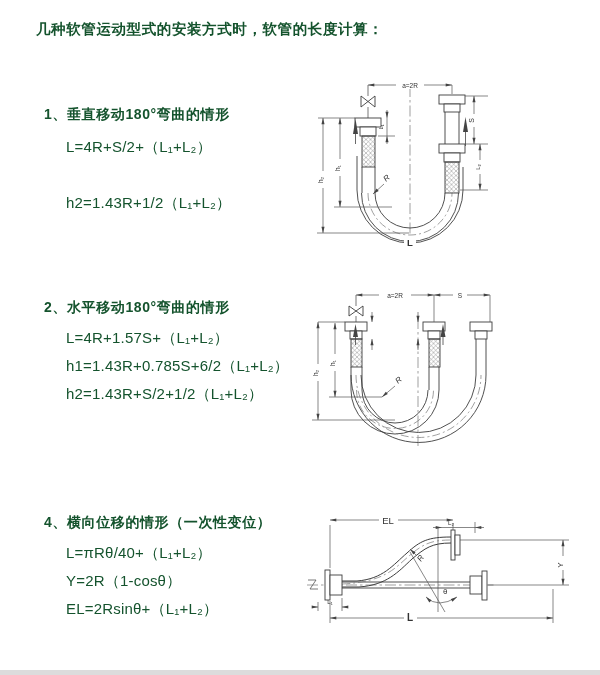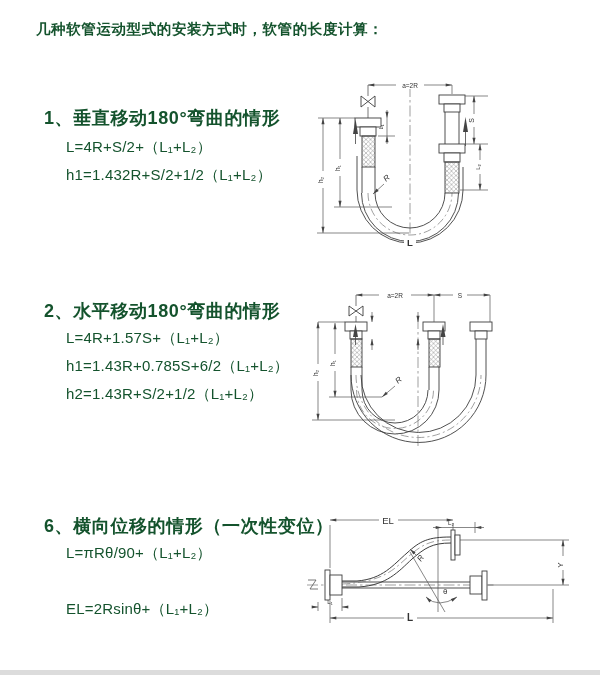--- a/index.html
+++ b/index.html
@@ -5,49 +5,50 @@
   html,body{margin:0;padding:0;background:#fff;}
   .page{
     position:relative;width:600px;height:675px;background:#ffffff;
     font-family:"Liberation Sans",sans-serif;color:#14532d;overflow:hidden;padding-left:27px;
   }
   .page-title{
     position:absolute;left:36px;top:20px;font-size:14.5px;font-weight:bold;
     letter-spacing:0.6px;white-space:nowrap;
   }
   .sec-heading{
-    position:absolute;left:44px;font-size:18px;font-weight:bold;
+    position:absolute;left:44px;font-size:14px;font-weight:bold;
     letter-spacing:0.6px;white-space:nowrap;
   }
   .formula{
     position:absolute;left:66px;font-size:15px;font-weight:normal;
     letter-spacing:0.2px;white-space:nowrap;
   }
   .diagram{position:absolute;}
   svg text{font-family:"Liberation Sans",sans-serif;fill:#333;}
   .page-edge{position:absolute;left:0;right:0;bottom:0;height:5px;background:#dcdcdc;}
 </style>
 </head>
 <body>
 
 <div class="page">
 
   <div class="page-title">几种软管运动型式的安装方式时，软管的长度计算：</div>
 
   <div class="sec-heading" style="top:106px">1、垂直移动180°弯曲的情形</div>
   <div class="formula" style="top:138px">L=4R+S/2+（L₁+L₂）</div>
-  <div class="formula" style="top:166px">h1=1.432R+S/2+1/2（L₁+L₂）</div>
+  <div class="formula" style="top:194px">h2=1.43R+1/2（L₁+L₂）</div>
 
   <div class="sec-heading" style="top:299px">2、水平移动180°弯曲的情形</div>
   <div class="formula" style="top:329px">L=4R+1.57S+（L₁+L₂）</div>
   <div class="formula" style="top:357px">h1=1.43R+0.785S+6/2（L₁+L₂）</div>
   <div class="formula" style="top:385px">h2=1.43R+S/2+1/2（L₁+L₂）</div>
 
-  <div class="sec-heading" style="top:514px">6、横向位移的情形（一次性变位）</div>
-  <div class="formula" style="top:544px">L=πRθ/90+（L₁+L₂）</div>
+  <div class="sec-heading" style="top:514px">4、横向位移的情形（一次性变位）</div>
+  <div class="formula" style="top:544px">L=πRθ/40+（L₁+L₂）</div>
+  <div class="formula" style="top:572px">Y=2R（1-cosθ）</div>
   <div class="formula" style="top:600px">EL=2Rsinθ+（L₁+L₂）</div>
 
   <svg class="diagram" style="left:312px;top:72px" width="266" height="186" viewBox="0 0 266 186">
     <defs>
       <marker id="ar1" viewBox="0 0 10 6" refX="9.5" refY="3" markerWidth="10" markerHeight="6" orient="auto-start-reverse">
         <path d="M0.5,0.8 L9.5,3 L0.5,5.2 Z" fill="#444"></path>
       </marker>
       <pattern id="hb1" width="4.5" height="4.5" patternUnits="userSpaceOnUse">
         <path d="M0,4.5 L4.5,0 M0,0 L4.5,4.5" stroke="#8a8a8a" stroke-width="0.5"></path>
       </pattern>

